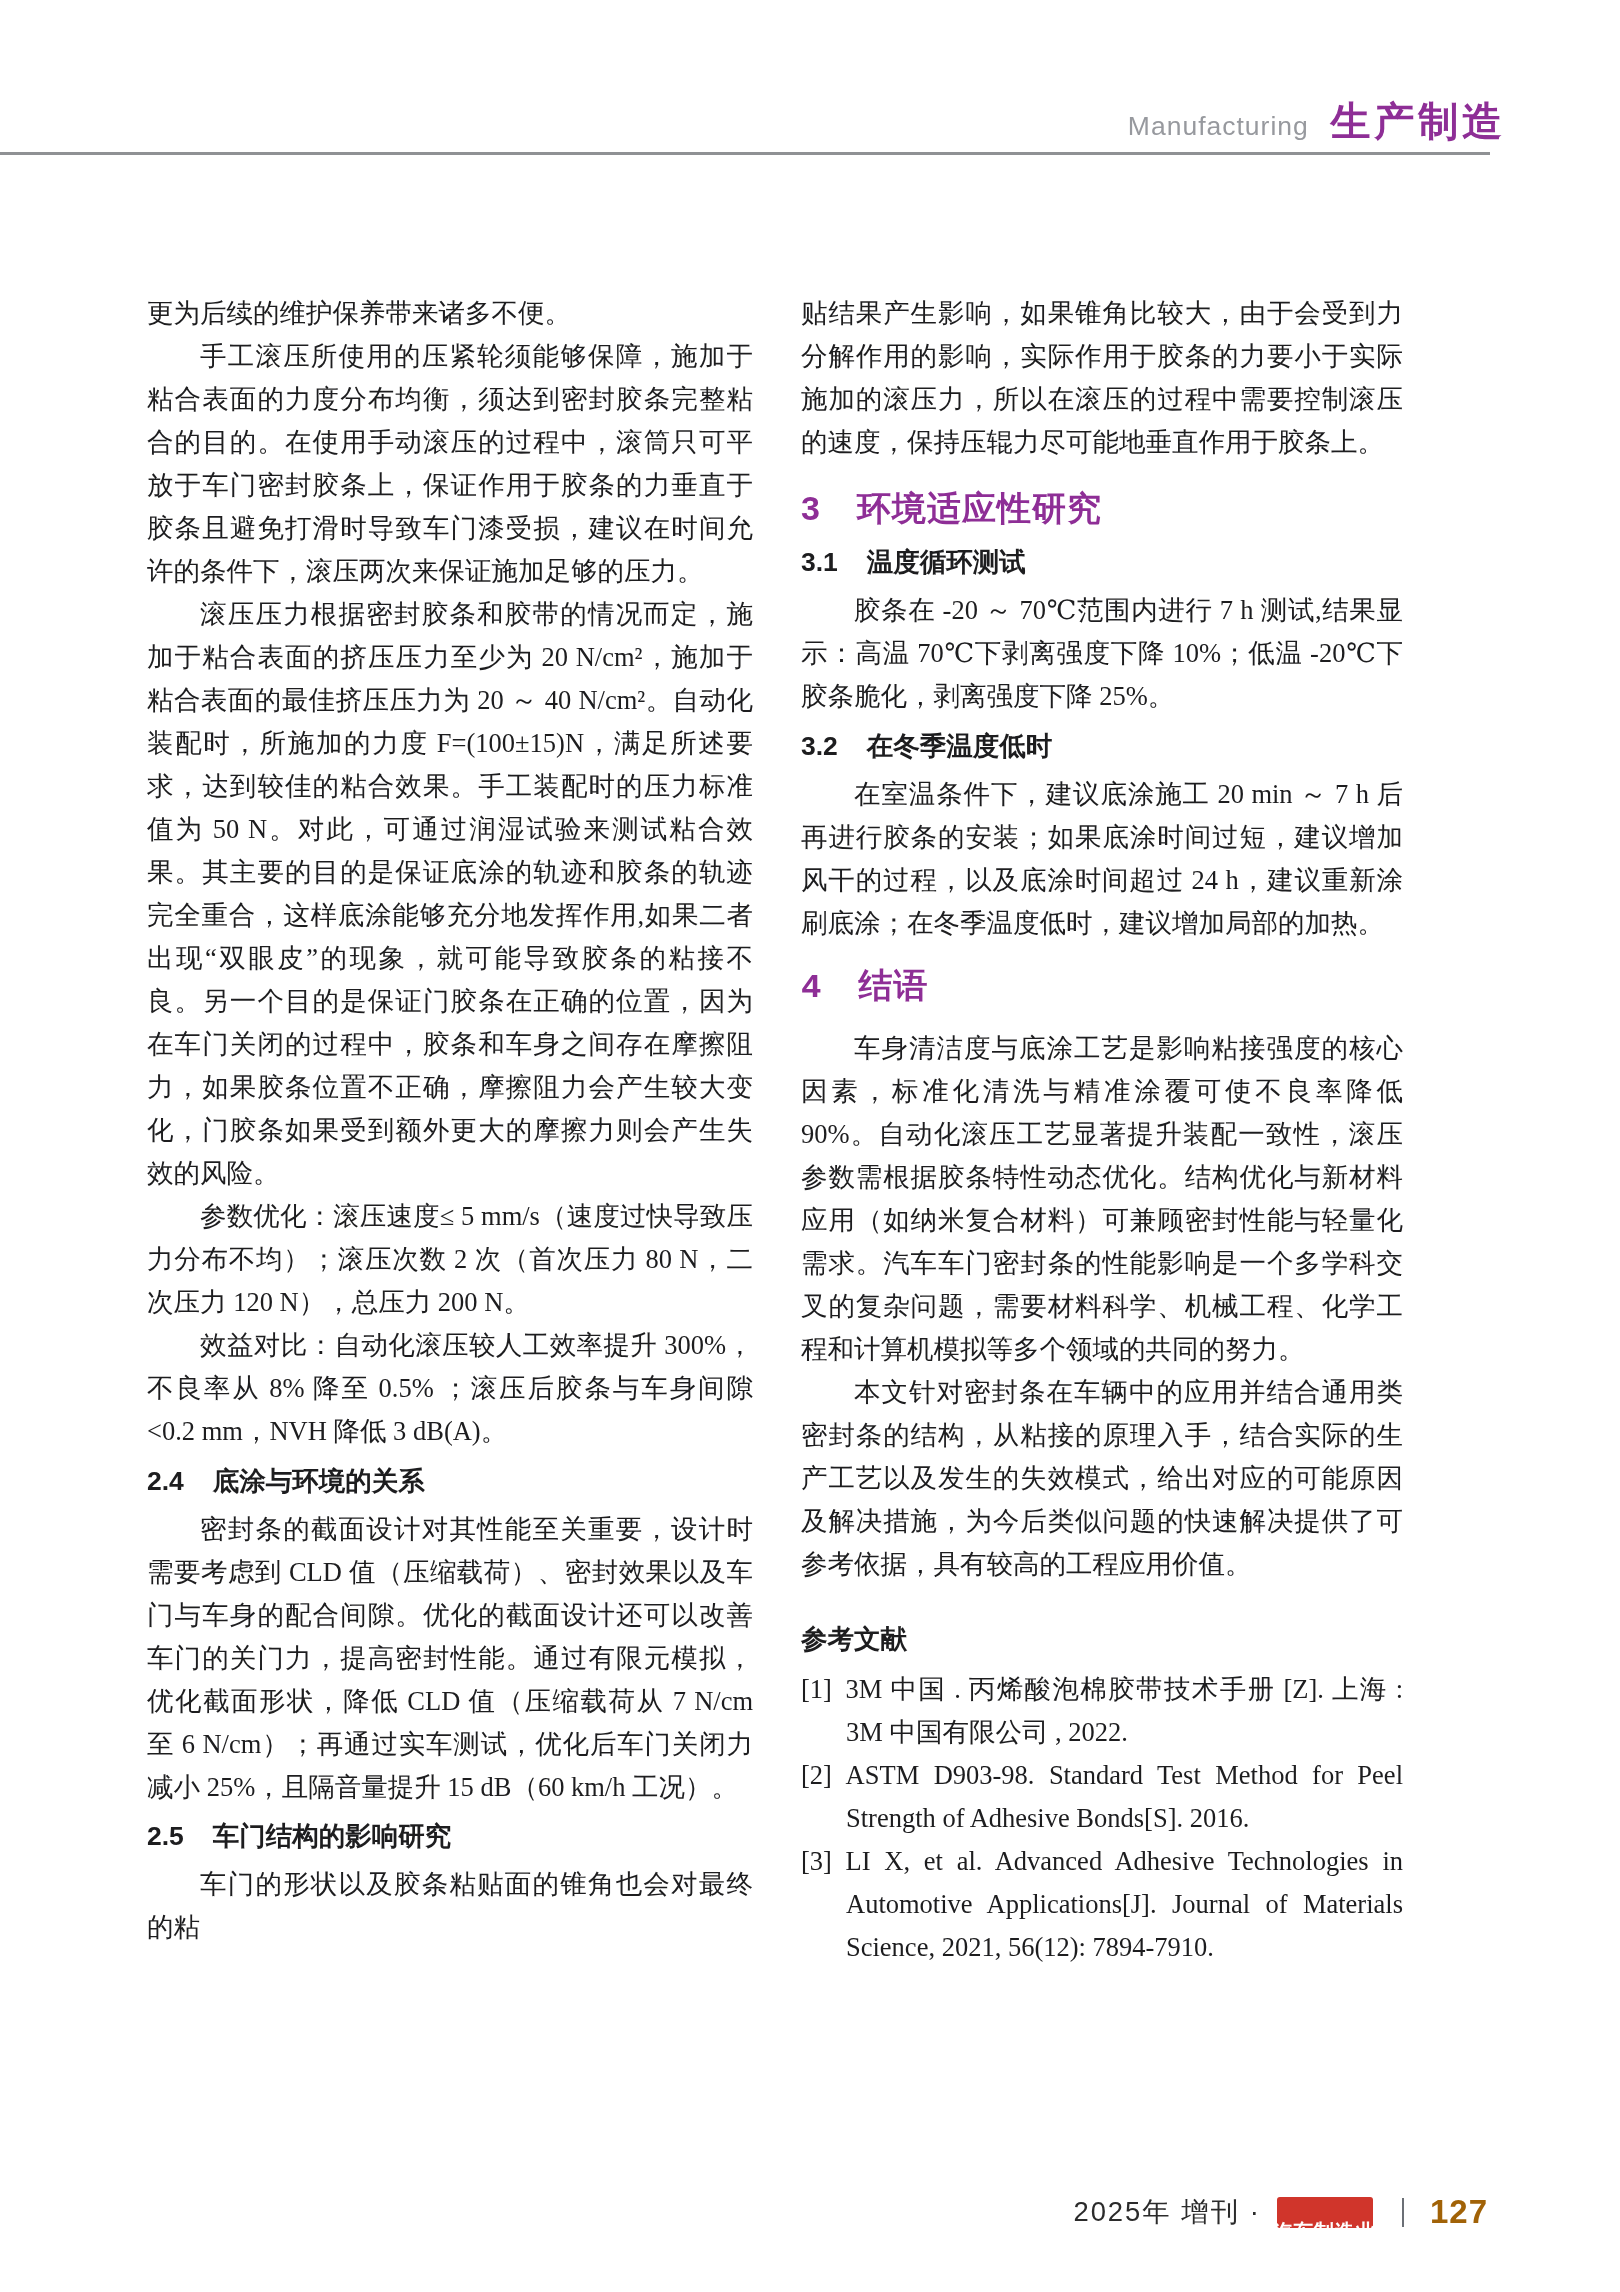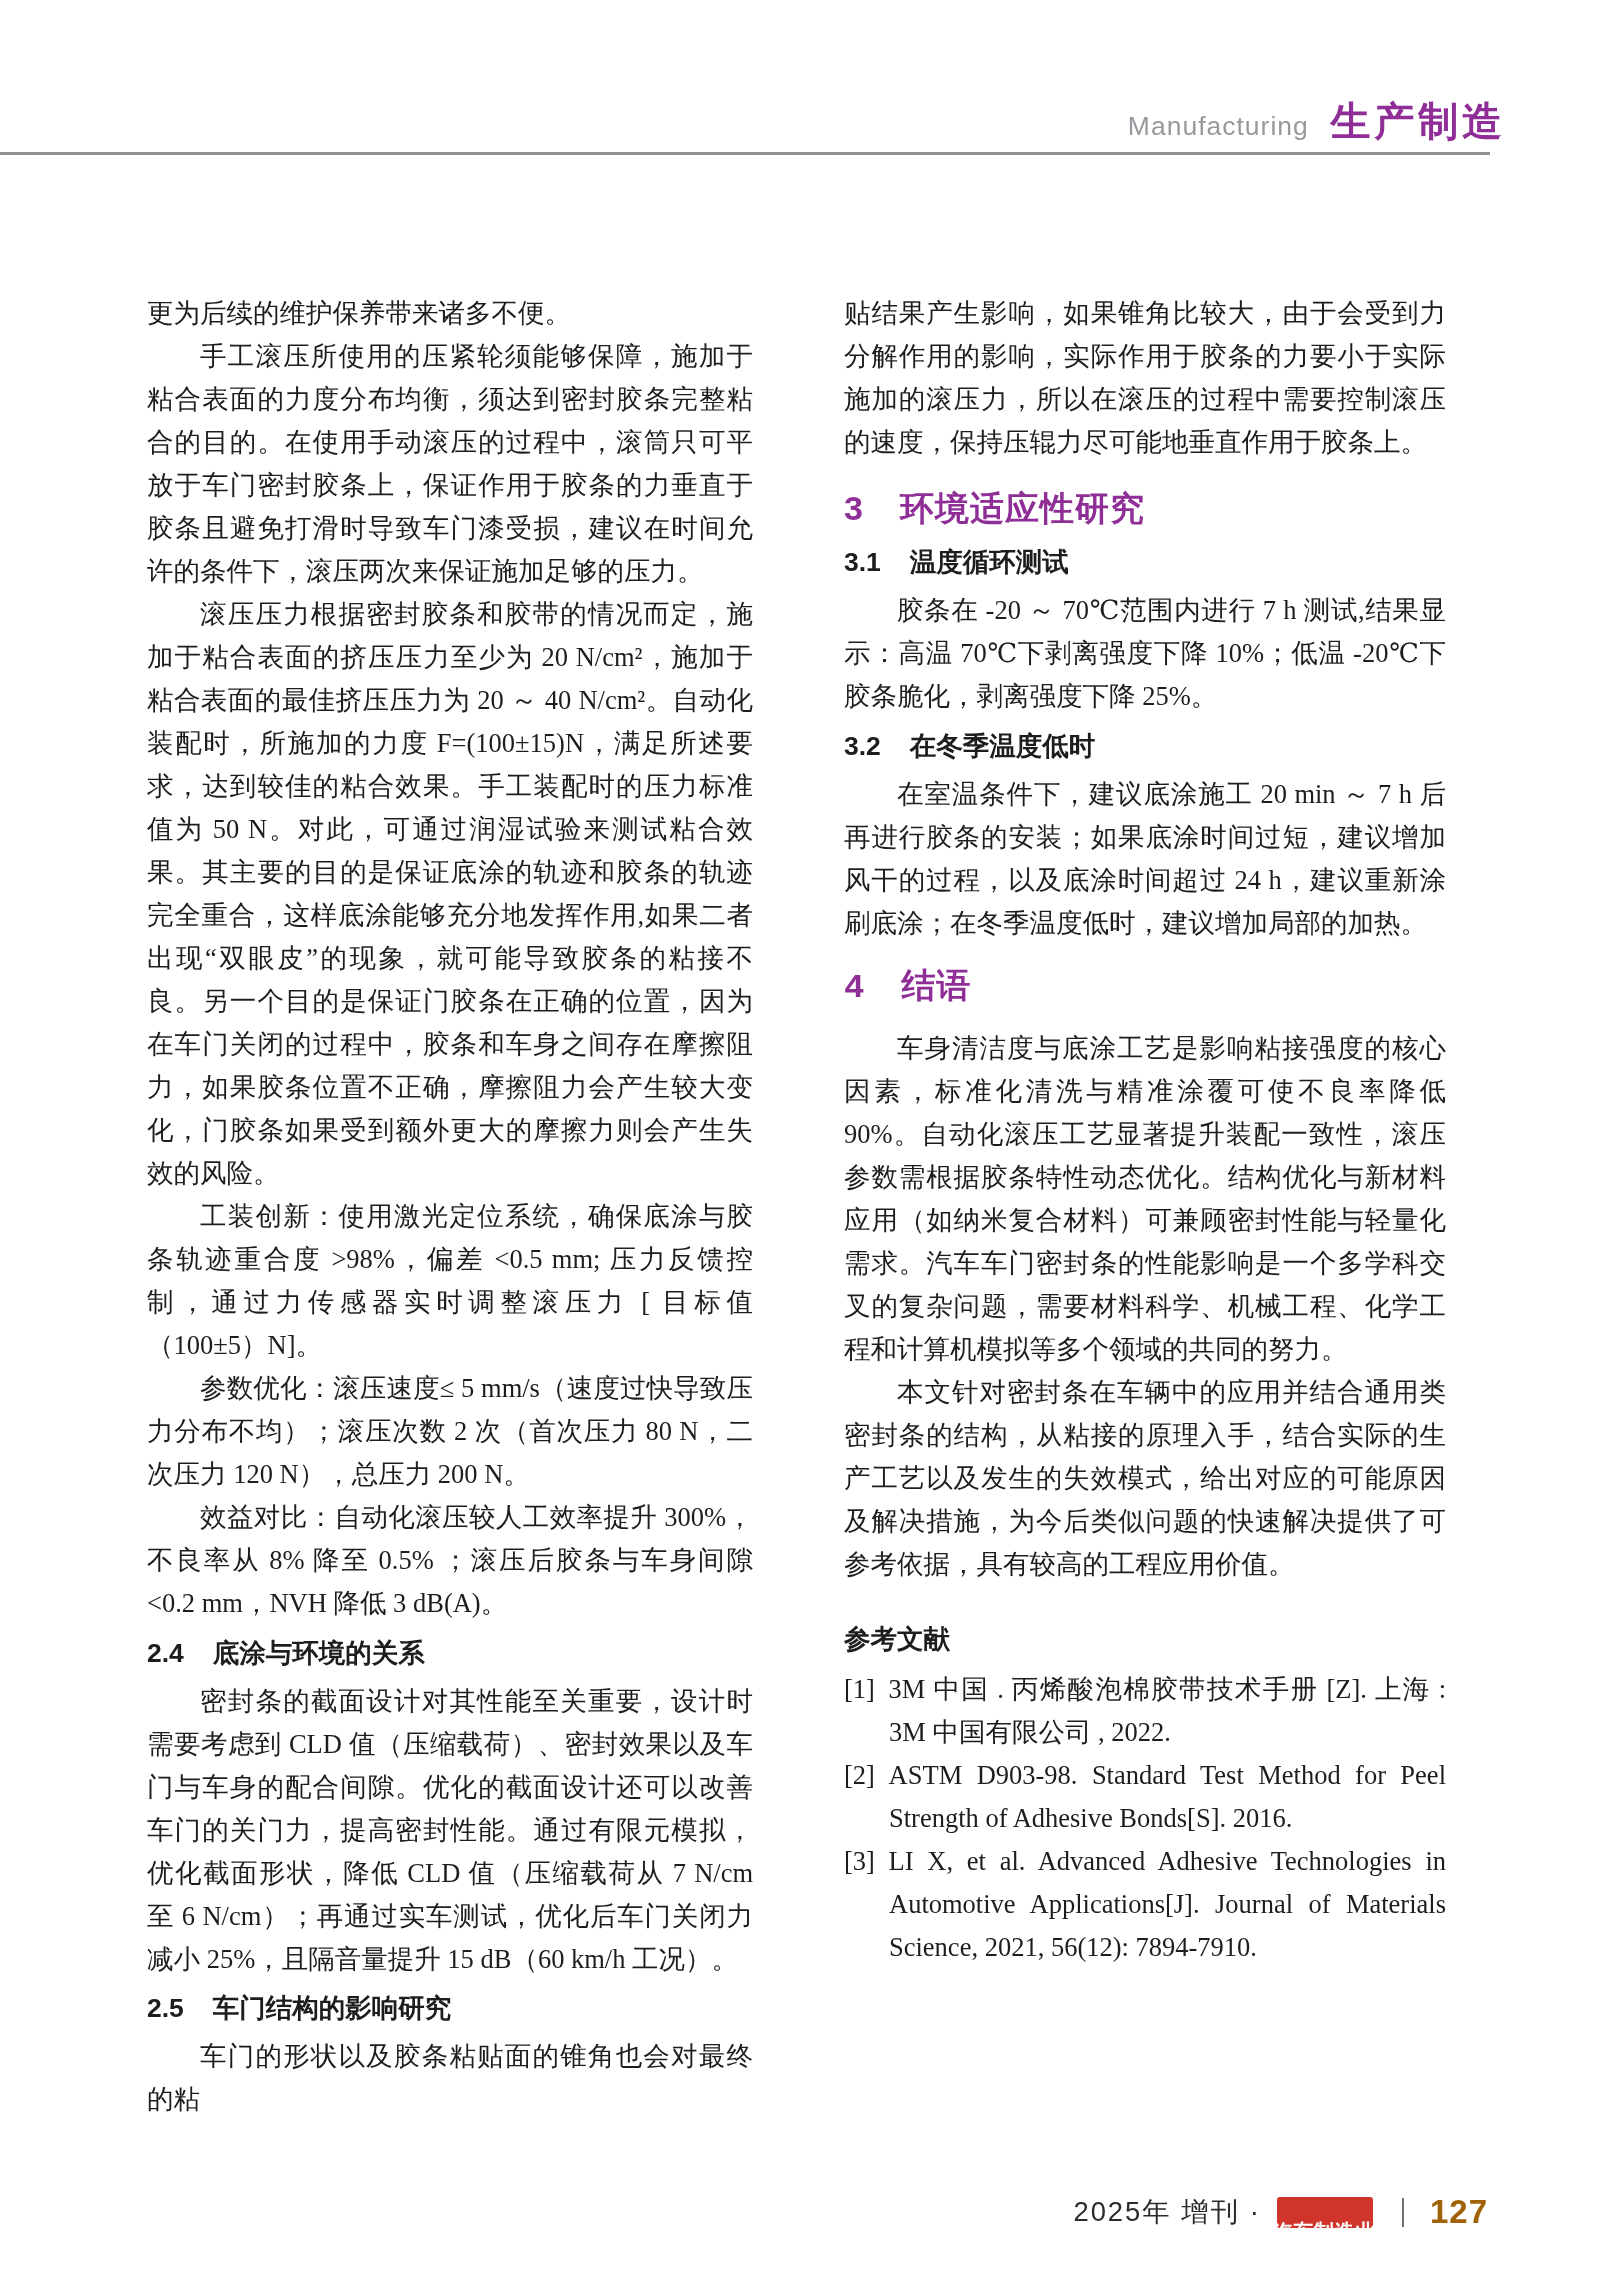--- a/index.html
+++ b/index.html
@@ -11,21 +11,21 @@
           display:flex;justify-content:flex-end;align-items:baseline;margin-left:10px;}
   .header-en{font-family:"Liberation Sans","DejaVu Sans",sans-serif;
              font-size:26.5px;color:#97999e;letter-spacing:1px;margin-right:21.6px;}
   .header-zh{font-family:"Liberation Sans","DejaVu Sans",sans-serif;
              font-size:40px;font-weight:bold;letter-spacing:3.9px;}
   .header-rule{position:absolute;top:152px;left:0;width:1490px;height:2.9px;background:#8f9194;}
 
   
   .col{position:absolute;top:292px;}
   .col-left{left:147px;width:606px;}
-  .col-right{left:844px;width:602px;}
+  .col-right{left:801px;width:602px;}
 
   .body-p{font-size:26.5px;line-height:43px;margin:0;text-align:justify;}
   .body-p.indent{text-indent:2em;}
 
   .sec-h1{font-family:"Liberation Sans","DejaVu Sans",sans-serif;
           font-size:34px;font-weight:bold;line-height:49px;
           margin:19.6px 0 13.7px 0;letter-spacing:1px;}
   .sec-h1 .num{margin-right:37px;letter-spacing:0;}
 
   .sec-h2{font-family:"Liberation Sans","DejaVu Sans",sans-serif;
@@ -59,21 +59,20 @@
   <div class="header">
     <span class="header-en">Manufacturing</span>
     <span class="header-zh" style="color: rgb(142, 46, 150);">生产制造</span>
   </div>
   <div class="header-rule"></div>
 
   <div class="col col-left">
       <p class="body-p">更为后续的维护保养带来诸多不便。</p>
       <p class="body-p indent">手工滚压所使用的压紧轮须能够保障，施加于粘合表面的力度分布均衡，须达到密封胶条完整粘合的目的。在使用手动滚压的过程中，滚筒只可平放于车门密封胶条上，保证作用于胶条的力垂直于胶条且避免打滑时导致车门漆受损，建议在时间允许的条件下，滚压两次来保证施加足够的压力。</p>
       <p class="body-p indent">滚压压力根据密封胶条和胶带的情况而定，施加于粘合表面的挤压压力至少为 20 N/cm²，施加于粘合表面的最佳挤压压力为 20 ～ 40 N/cm²。自动化装配时，所施加的力度 F=(100±15)N，满足所述要求，达到较佳的粘合效果。手工装配时的压力标准值为 50 N。对此，可通过润湿试验来测试粘合效果。其主要的目的是保证底涂的轨迹和胶条的轨迹完全重合，这样底涂能够充分地发挥作用,如果二者出现“双眼皮”的现象，就可能导致胶条的粘接不良。另一个目的是保证门胶条在正确的位置，因为在车门关闭的过程中，胶条和车身之间存在摩擦阻力，如果胶条位置不正确，摩擦阻力会产生较大变化，门胶条如果受到额外更大的摩擦力则会产生失效的风险。</p>
-      <p class="body-p indent">工装创新：使用激光定位系统，确保底涂与胶条轨迹重合度 &gt;98%，偏差 &lt;0.5 mm; 压力反馈控制，通过力传感器实时调整滚压力 [ 目标值（100±5）N]。</p>
       <p class="body-p indent">参数优化：滚压速度≤ 5 mm/s（速度过快导致压力分布不均）；滚压次数 2 次（首次压力 80 N，二次压力 120 N），总压力 200 N。</p>
       <p class="body-p indent">效益对比：自动化滚压较人工效率提升 300%，不良率从 8% 降至 0.5% ；滚压后胶条与车身间隙 &lt;0.2 mm，NVH 降低 3 dB(A)。</p>
       <h3 class="sec-h2"><span class="num">2.4</span><span>底涂与环境的关系</span></h3>
       <p class="body-p indent">密封条的截面设计对其性能至关重要，设计时需要考虑到 CLD 值（压缩载荷）、密封效果以及车门与车身的配合间隙。优化的截面设计还可以改善车门的关门力，提高密封性能。通过有限元模拟，优化截面形状，降低 CLD 值（压缩载荷从 7 N/cm 至 6 N/cm）；再通过实车测试，优化后车门关闭力减小 25%，且隔音量提升 15 dB（60 km/h 工况）。</p>
       <h3 class="sec-h2"><span class="num">2.5</span><span>车门结构的影响研究</span></h3>
       <p class="body-p indent">车门的形状以及胶条粘贴面的锥角也会对最终的粘</p>
     </div>
 
   <div class="col col-right">
       <p class="body-p">贴结果产生影响，如果锥角比较大，由于会受到力分解作用的影响，实际作用于胶条的力要小于实际施加的滚压力，所以在滚压的过程中需要控制滚压的速度，保持压辊力尽可能地垂直作用于胶条上。</p>

